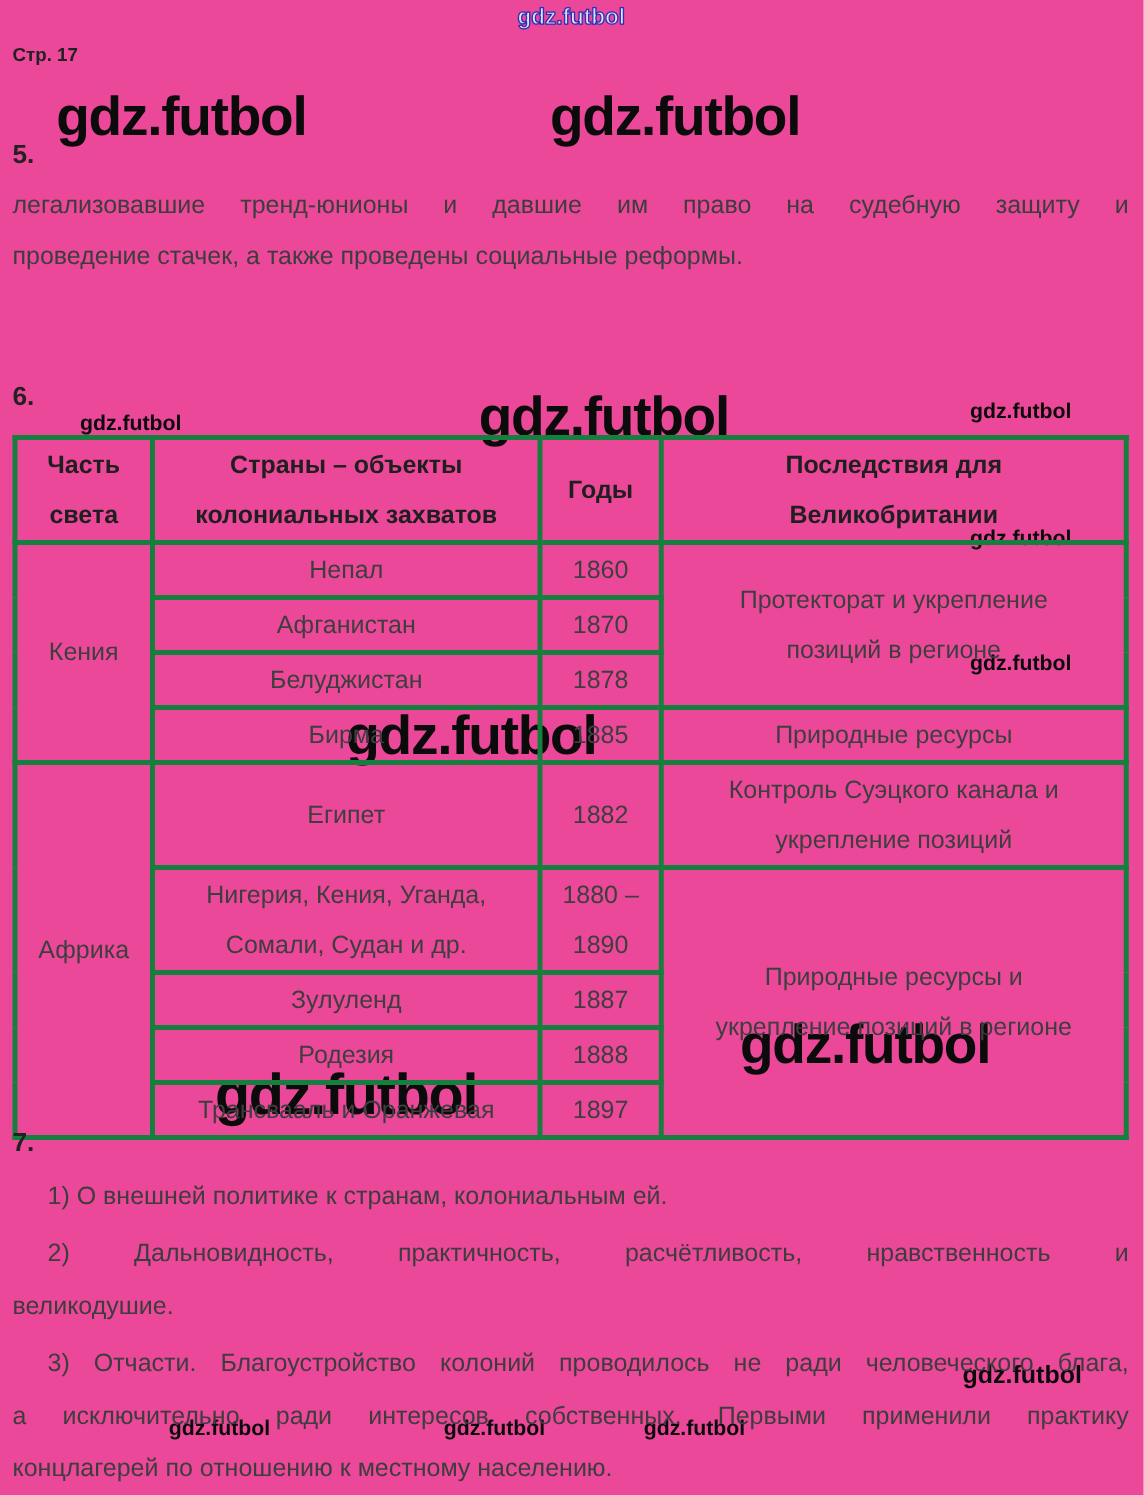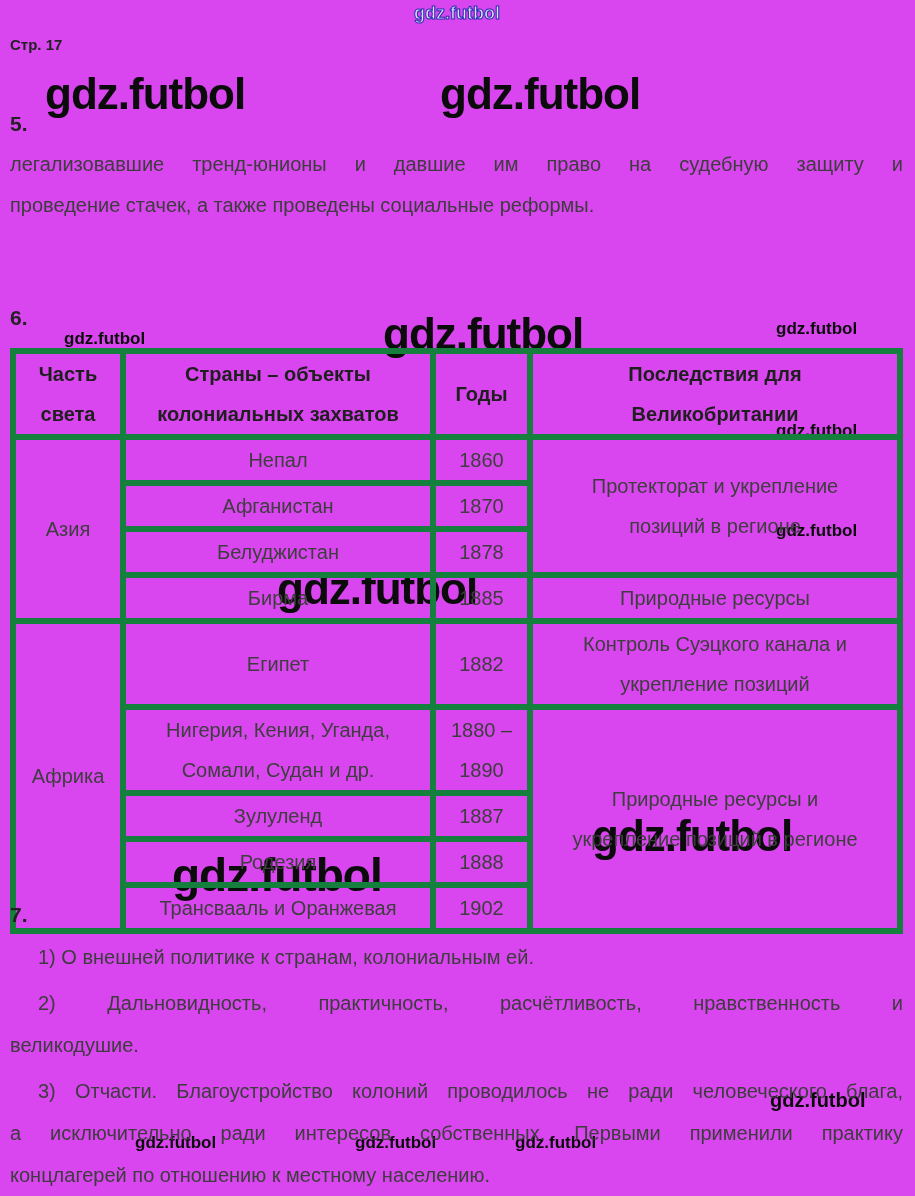--- a/index.html
+++ b/index.html
@@ -1,19 +1,19 @@
 <!DOCTYPE html>
 <html lang="ru"><head>
 <meta charset="utf-8">
 <style>
   html,body{margin:0;padding:0;background:#ffffff;}
   .page{
     position:relative;
     width:915px;height:1196px;
-    background:#d946ef;
+    background:#ec4899;
     font-family:"Liberation Sans", sans-serif;
     color:#3d3d3d;
     overflow:hidden;
   }
   
   .abs{position:absolute;}
   .page-label{
     left:10px;top:36px;
     font-size:15px;font-weight:bold;color:#222;
   }
@@ -35,21 +35,21 @@
   .stretch{text-align:justify;text-align-last:justify;}
   .gap{margin-top:4px;}
   
   table.colonial{
     position:absolute;left:10px;top:348px;
     border-collapse:collapse;
     width:893px;
     table-layout:fixed;
   }
   table.colonial td,table.colonial th{
-    border:6px solid #15803d;
+    border:4px solid #15803d;
     text-align:center;vertical-align:middle;
     font-size:20px;color:#3e3e3e;font-weight:normal;
     white-space:pre-line;
     line-height:40px;
     padding:0 4px;
     overflow:hidden;
   }
   table.colonial th{font-weight:bold;color:#1f1f1f;}
   .col-part{width:110px;}
   .col-country{width:310px;}
@@ -132,21 +132,21 @@
         <tr class="h80">
       <th>Часть
 света</th>
       <th>Страны – объекты
 колониальных захватов</th>
       <th>Годы</th>
       <th>Последствия для
 Великобритании</th>
     </tr>
     <tr class="h40">
-      <td rowspan="4">Азия</td>
+      <td rowspan="4">Кения</td>
       <td>Непал</td>
       <td>1860</td>
       <td rowspan="3">Протекторат и укрепление
 позиций в регионе</td>
     </tr>
     <tr class="h40">
       <td>Афганистан</td>
       <td>1870</td>
     </tr>
     <tr class="h40">
@@ -176,21 +176,21 @@
     <tr class="h43">
       <td>Зулуленд</td>
       <td>1887</td>
     </tr>
     <tr class="h42">
       <td>Родезия</td>
       <td>1888</td>
     </tr>
     <tr class="h39">
       <td>Трансвааль и Оранжевая</td>
-      <td>1902</td>
+      <td>1897</td>
     </tr>
   </tbody>
     </table>
 
   <div class="abs sec-label sec7-label">7.</div>
   <div class="abs para para7">
     <div class="line indent">1) О внешней политике к странам, колониальным ей.</div>
     <div class="line indent stretch gap">2) Дальновидность, практичность, расчётливость, нравственность и</div>
     <div class="line">великодушие.</div>
     <div class="line indent stretch gap">3) Отчасти. Благоустройство колоний проводилось не ради человеческого блага,</div>

